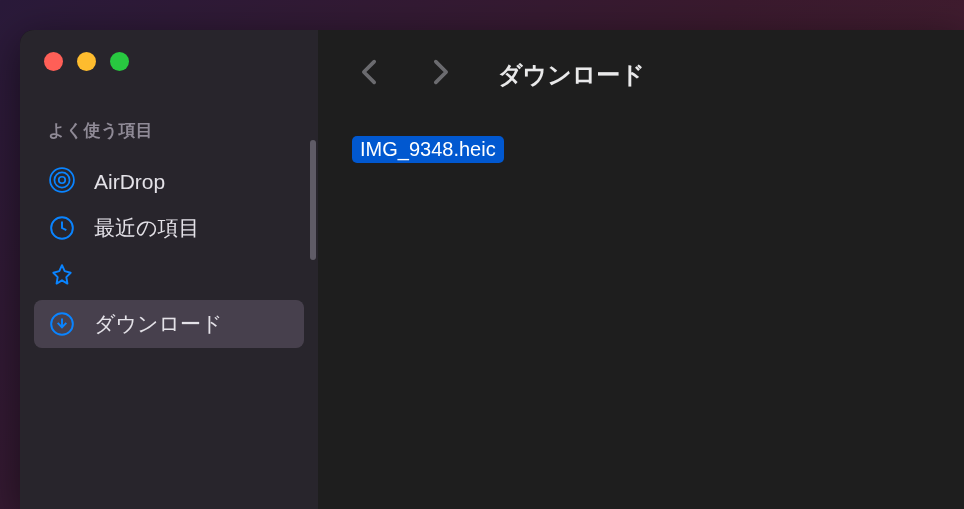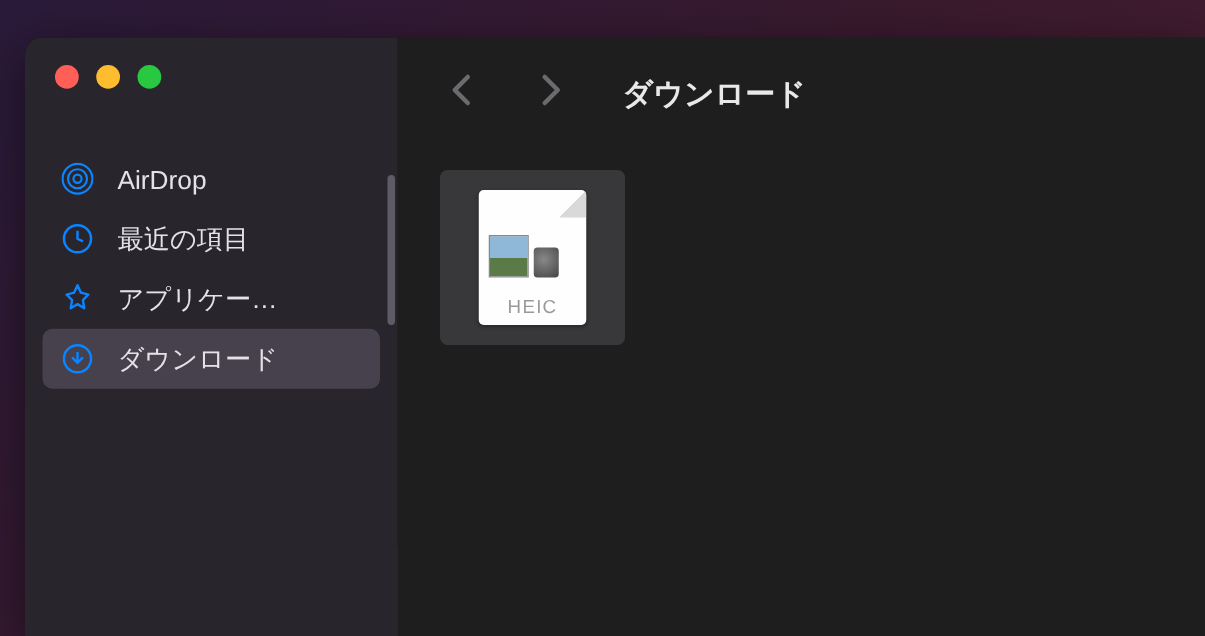--- a/index.html
+++ b/index.html
@@ -201,20 +201,21 @@
 </head>
 <body>
 
 <div class="window">
   <aside class="sidebar">
     <div class="traffic-lights">
       <div class="traffic-light tl-red"></div>
       <div class="traffic-light tl-yellow"></div>
       <div class="traffic-light tl-green"></div>
     </div>
+    <div class="sidebar-section-header">よく使う項目</div>
     <div class="sidebar-items">
 
       <div class="sidebar-item">
         <span class="sidebar-icon">
           <svg width="26" height="26" viewBox="0 0 24 24" fill="none" stroke="currentColor" stroke-width="1.6">
             <circle cx="12" cy="12" r="3"></circle>
               <circle cx="12" cy="12" r="7"></circle>
               <circle cx="12" cy="12" r="11"></circle>
           </svg>
         </span>
@@ -230,21 +231,20 @@
         </span>
         <span>最近の項目</span>
       </div>
 
       <div class="sidebar-item">
         <span class="sidebar-icon">
           <svg width="26" height="26" viewBox="0 0 24 24" fill="none" stroke="currentColor" stroke-width="1.8">
             <path d="M12 2l2.5 5.5L20 9l-4 4 1 6-5-3-5 3 1-6-4-4 5.5-1.5z" stroke-linejoin="round"></path>
           </svg>
         </span>
-        <span>アプリケー…</span>
       </div>
 
 
 
       <div class="sidebar-item selected">
         <span class="sidebar-icon">
           <svg width="26" height="26" viewBox="0 0 24 24" fill="none" stroke="currentColor" stroke-width="1.8">
             <circle cx="12" cy="12" r="10"></circle>
               <path d="M12 7v8M8 11l4 4 4-4"></path>
           </svg>
@@ -266,25 +266,17 @@
       <span class="nav-arrow">
         <svg width="18" height="26" viewBox="0 0 12 20" fill="none" stroke="currentColor" stroke-width="2.8" stroke-linecap="round" stroke-linejoin="round">
             <path d="M2 2l8 8-8 8"></path>
           </svg>
       </span>
       <span class="title">ダウンロード</span>
     </div>
 
     <div class="content">
       <div class="file-item">
-        <div class="file-icon-wrap">
-          <div class="file-doc">
-            <div class="doc-preview">
-              <div class="prev-img"></div>
-              <div class="prev-lens"></div>
-            </div>
-            <div class="doc-format">HEIC</div>
-          </div>
-        </div>
+        <div class="file-name">IMG_9348.heic</div>
       </div>
     </div>
   </main>
 </div>
 
 </body></html>

